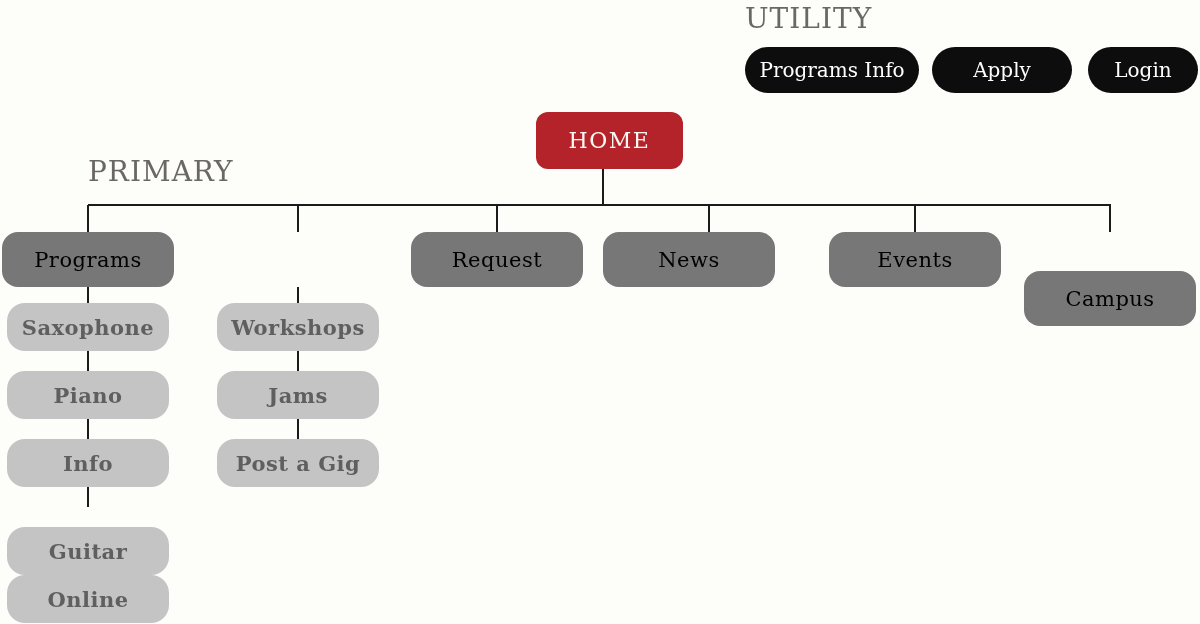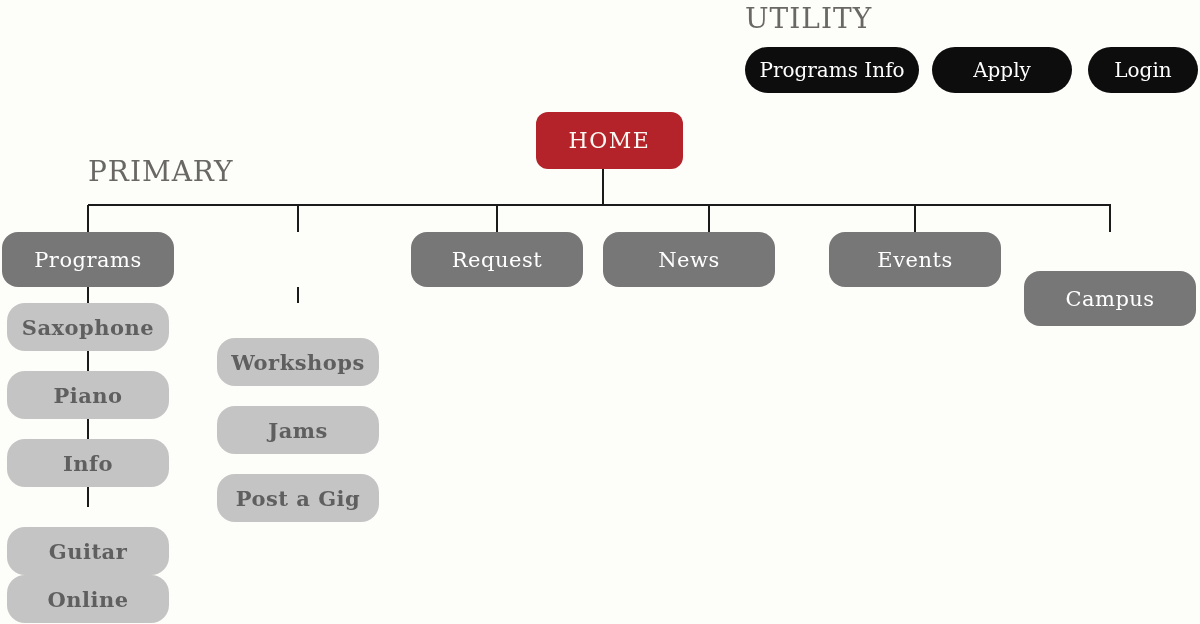--- a/index.html
+++ b/index.html
@@ -51,21 +51,21 @@
     left: 536px; top: 112px; width: 147px; height: 57px;
     background: #b4232a;
     color: #fbf8f3;
     border-radius: 12px;
     font-size: 22px;
     letter-spacing: 1.5px;
   }
   .top-node {
     top: 232px; width: 172px; height: 55px;
     background: #777777;
-    color: #ffffff;
+    color: #000000;
     border-radius: 16px;
     font-size: 21px;
     letter-spacing: 0.5px;
   }
   .n-programs  { left: 2px;    }
   .n-resources { left: 212px;  }
   .n-faculty   { left: 411px;  }
   .n-news      { left: 603px;  }
   .n-events    { left: 829px;  }
   .n-campus    { left: 1024px; margin-top: 39px; }
@@ -73,21 +73,21 @@
   .child-node {
     width: 162px; height: 48px;
     background: #c4c4c4;
     color: #5f5f5f;
     border-radius: 18px;
     font-size: 21px;
     letter-spacing: 0.5px;
     font-weight: bold;
   }
   .col-1 { left: 7px; }
-  .col-2 { left: 217px; margin-top: 35px; }
+  .col-2 { left: 217px; }
   .row-1 { top: 303px; }
   .row-2 { top: 371px; }
   .row-3 { top: 439px; }
   .row-4 { top: 507px; margin-top: 20px; }
   .row-5 { top: 575px; }
 
   .line { position: absolute; background: #1b1b1b; }
   .l-home-drop { left: 602px; top: 169px; width: 2px; height: 36px; }
   .l-main      { left: 88px;  top: 204px; width: 1023px; height: 2px; }
   .l-drop      { top: 205px; width: 2px; height: 27px; }

